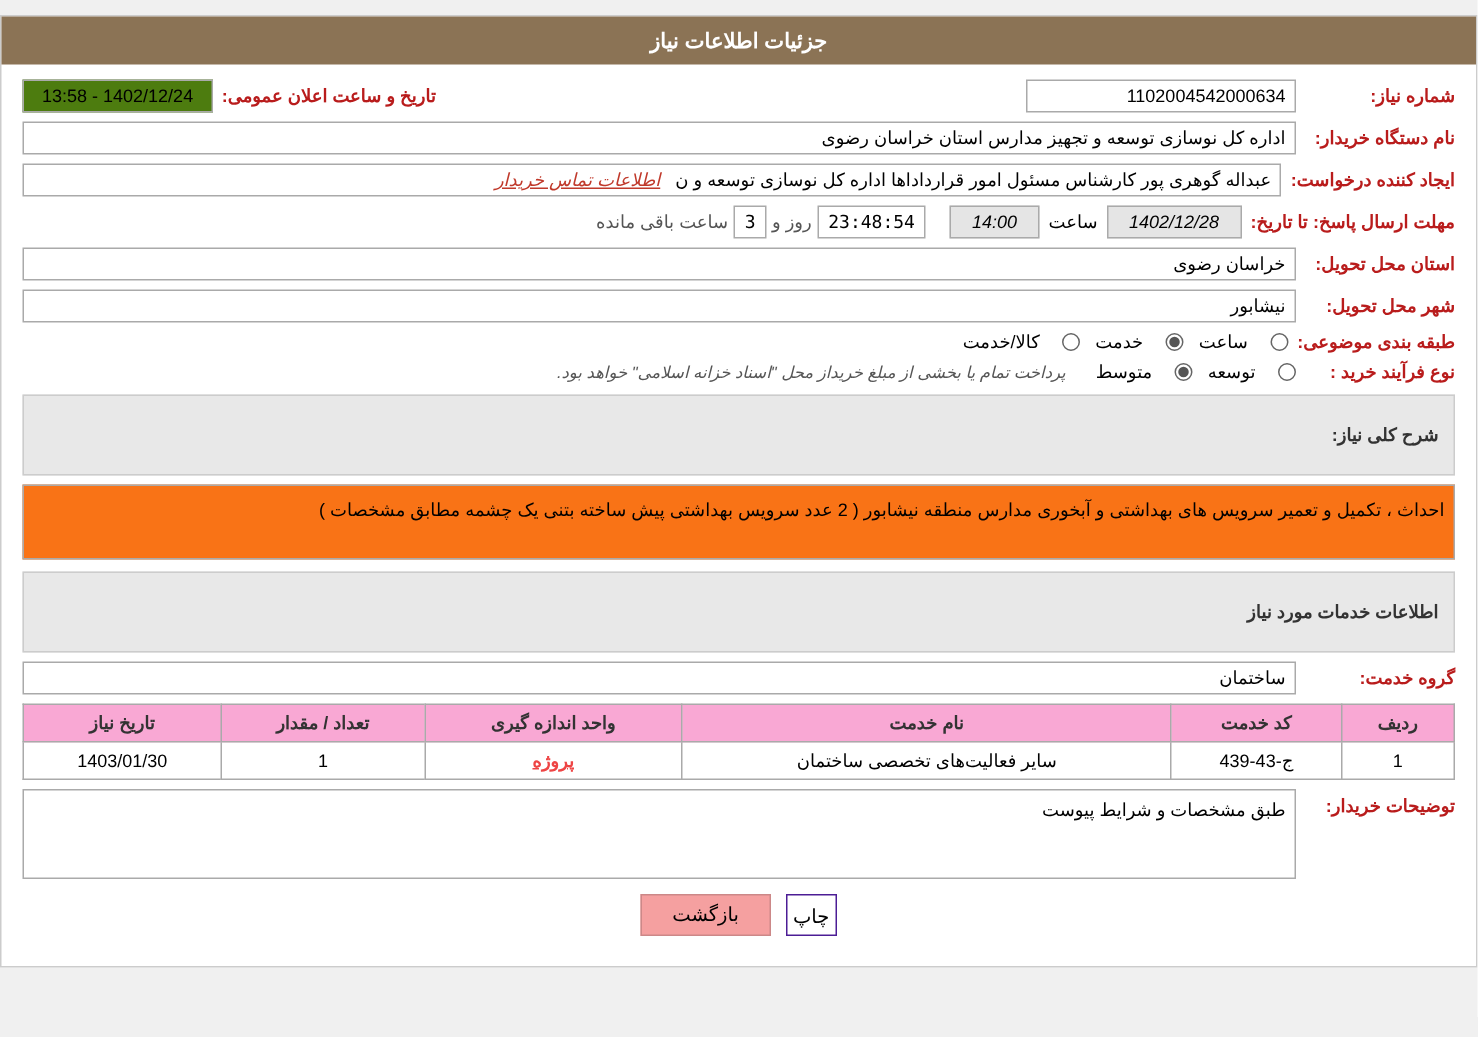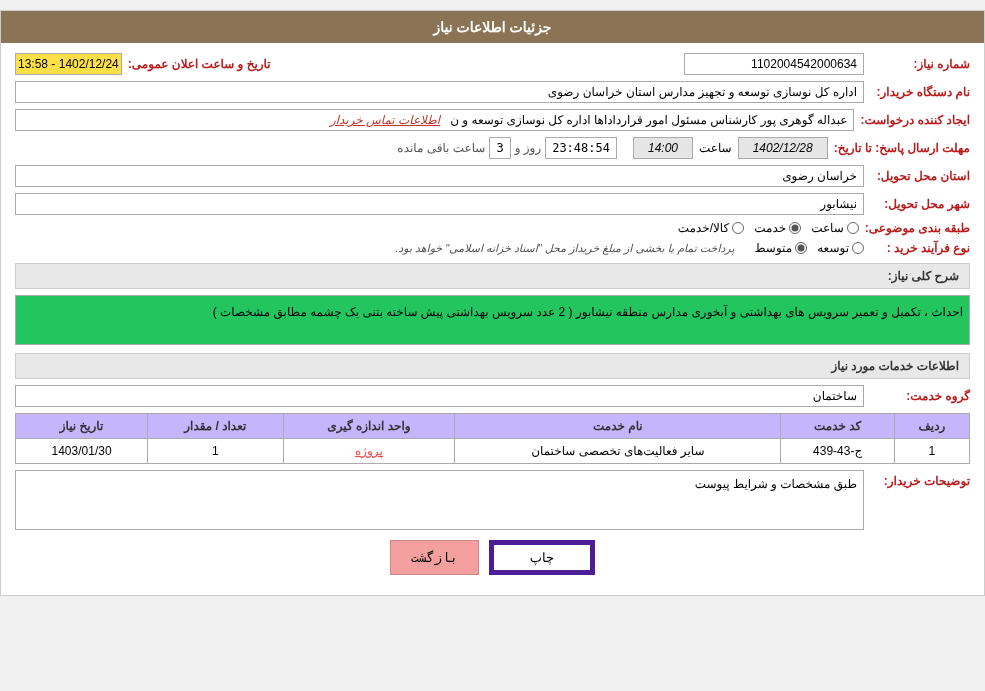--- a/index.html
+++ b/index.html
@@ -42,22 +42,22 @@
     .value-box {
       border: 1px solid #aaa;
       padding: 3px 6px;
       background: #fff;
       min-height: 22px;
       flex: 1;
       text-align: right;
     }
     .value-box-small {
       border: 1px solid #aaa;
-      padding: 3px 2px;
-      background: #fde047;
+      padding: 3px 12px;
+      background: #4d7c0f;
       min-height: 22px;
       white-space: nowrap;
     }
     .inline-group {
       display: flex;
       align-items: center;
       gap: 6px;
       flex: 1;
     }
     .link-text {
@@ -90,21 +90,21 @@
       color: #555;
     }
     .radio-group {
       display: flex;
       align-items: center;
       gap: 10px;
     }
     .radio-item {
       display: flex;
       align-items: center;
-      gap: 3px;
+      gap: 15px;
     }
     .purchase-row {
       display: flex;
       align-items: center;
       gap: 10px;
       flex: 1;
     }
     .radio-circle {
       width: 12px;
       height: 12px;
@@ -120,63 +120,64 @@
       background: #555;
       border-radius: 50%;
       position: absolute;
       top: 50%;
       left: 50%;
       transform: translate(-50%, -50%);
     }
     .section-title {
       background: #e8e8e8;
       border: 1px solid #ccc;
-      padding: 5px 10px;
+      padding: 19px 10px;
       font-weight: bold;
       color: #333;
       margin: 8px 0 6px 0;
       text-align: right;
     }
     .description-box {
       border: 1px solid #aaa;
       padding: 6px;
-      background: #22c55e;
+      background: #f97316;
       flex: 1;
       min-height: 50px;
       text-align: right;
       line-height: 1.7;
     }
     .service-info-row {
       display: flex;
       align-items: center;
       gap: 6px;
       margin-bottom: 6px;
     }
     table.service-table {
       width: 100%;
       border-collapse: collapse;
       margin-bottom: 6px;
     }
     table.service-table th {
-      background: #c4b5fd;
+      background: #f9a8d4;
       border: 1px solid #aaa;
       padding: 5px 8px;
       text-align: center;
       color: #333;
     }
     table.service-table td {
       border: 1px solid #aaa;
       padding: 5px 8px;
       text-align: center;
       background: #fff;
     }
     table.service-table td.link-cell {
       color: #e44;
       text-decoration: underline;
       cursor: pointer;
+      font-weight: bold;
     }
     .buyer-desc-row {
       display: flex;
       align-items: flex-start;
       gap: 6px;
       margin-bottom: 6px;
     }
     .buyer-desc-box {
       border: 1px solid #aaa;
       padding: 6px;
@@ -187,33 +188,33 @@
     }
     .buttons-row {
       display: flex;
       justify-content: center;
       gap: 10px;
       margin-top: 10px;
       margin-bottom: 10px;
     }
     .btn-print {
       background: #fff;
-      border: 5px solid #4c1d95;
-      padding: 5px 36px;
+      border: 1px solid #4c1d95;
+      padding: 5px 4px;
       cursor: pointer;
       font-size: 13px;
       font-family: Tahoma, Arial, sans-serif;
     }
     .btn-back {
       background: #f5a0a0;
       border: 1px solid #c88;
       padding: 5px 20px;
       cursor: pointer;
       font-size: 13px;
-      font-family: Liberation Mono, monospace;
+      font-family: Liberation Serif, serif;
     }
     .note-text {
       color: #555;
       font-size: 11px;
       font-style: italic;
     }
   </style>
 </head>
 <body>
 

